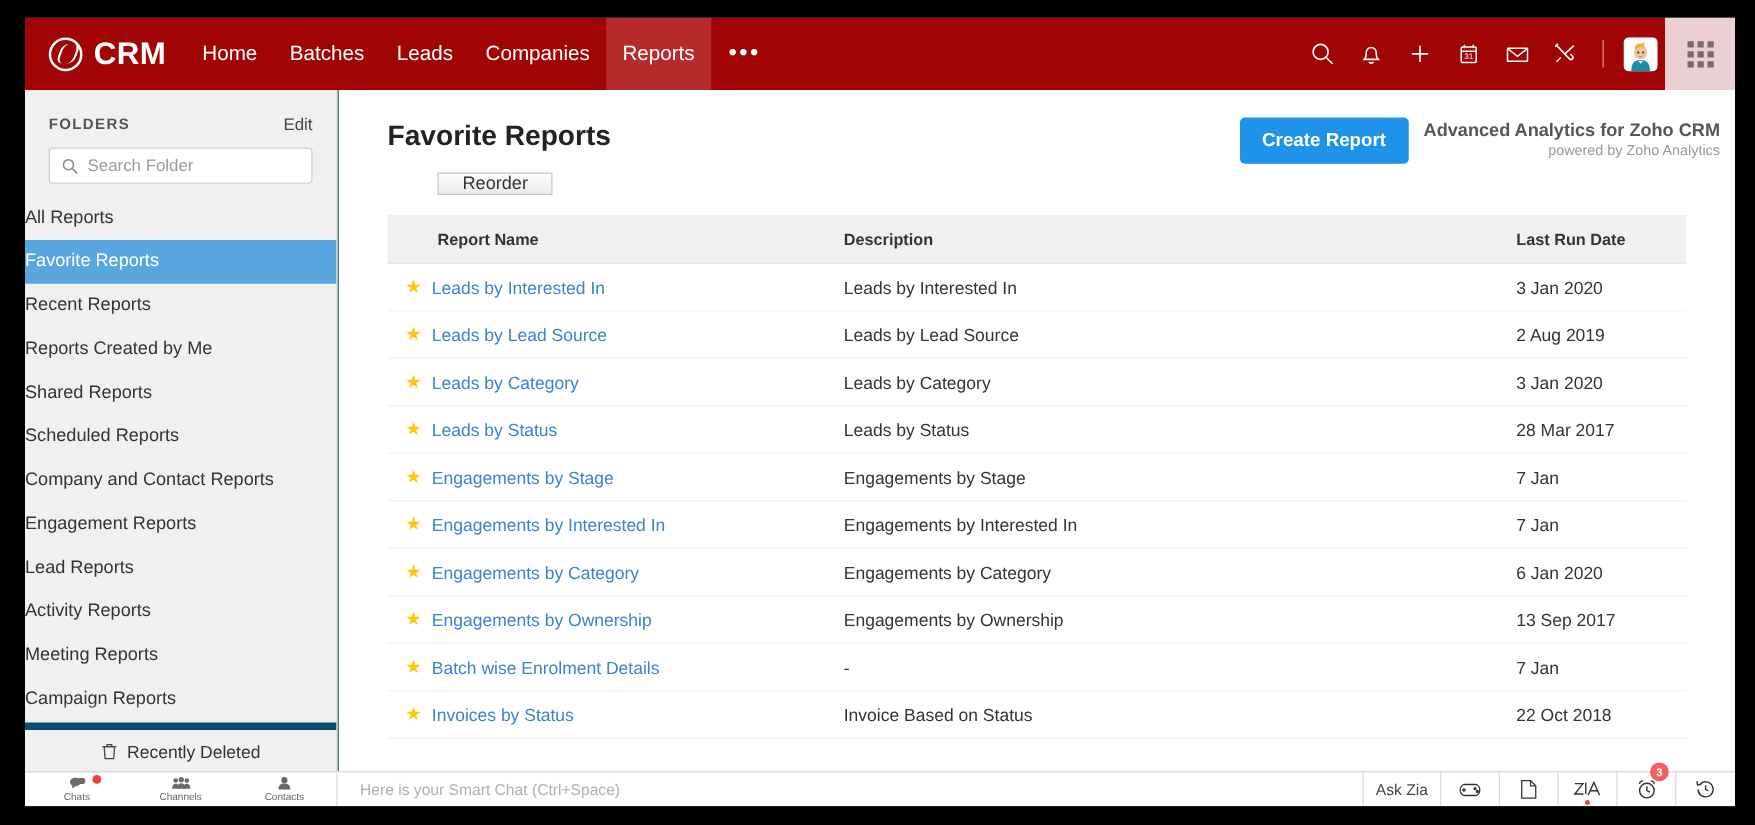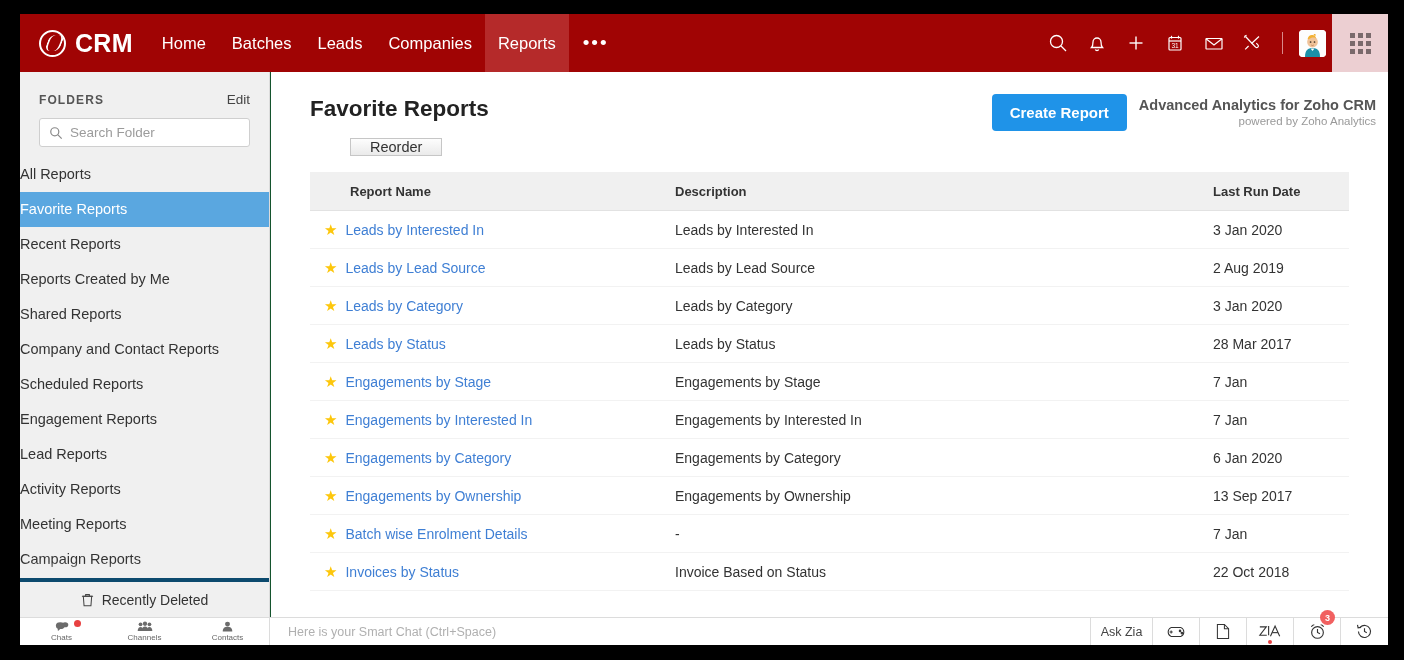--- a/index.html
+++ b/index.html
@@ -80,21 +80,21 @@
   .apps-grid i { width: 5px; height: 5px; background: #7a6a6c; display:block; }
 
   
   #sidebar {
     position: absolute; left: 0; top: 58px;
     width: 250px; height: 545px;
     background: #f0f0f0;
     border-right: 1px solid #dcdcdc;
   }
   .folders-head {
-    display: flex; align-items: center; justify-content: space-between;
+    display: flex; align-items: flex-start; justify-content: space-between;
     padding: 20px 19px 0 19px;
   }
   .folders-title {
     font-size: 12px; color: #555; letter-spacing: 1.1px; font-weight: bold;
   }
   .folders-edit { font-size: 13.5px; color: #444; cursor: pointer; }
   .folder-search-wrap { padding: 11px 19px 0 19px; }
   .folder-search {
     position: relative;
     height: 29px; background: #fff;
@@ -117,21 +117,21 @@
     white-space: nowrap; overflow: hidden;
   }
   .folder-item.active { background: #5aa7e0; color: #fff; }
   .folders-fade {
     position: absolute; left: 0; bottom: 39px; width: 249px; height: 16px;
     background: linear-gradient(to bottom, rgba(240,240,240,0), #f0f0f0);
   }
   .recently-deleted {
     position: absolute; left: 0; bottom: 0;
     width: 249px; height: 39px;
-    border-top: 4px solid #0c4a6e;
+    border-top: 6px solid #0c4a6e;
     display: flex; align-items: center; justify-content: center; gap: 8px;
     font-size: 14px; color: #333;
     cursor: pointer;
   }
 
   
   #main {
     position: absolute; left: 251px; top: 58px;
     width: 1117px; height: 545px;
     background: #fff;
@@ -373,22 +373,22 @@
         <input type="text" placeholder="Search Folder" style="">
       </div>
     </div>
 
     <div class="folder-list">
       <div class="folder-item">All Reports</div>
       <div class="folder-item active">Favorite Reports</div>
       <div class="folder-item">Recent Reports</div>
       <div class="folder-item">Reports Created by Me</div>
       <div class="folder-item">Shared Reports</div>
+      <div class="folder-item">Scheduled Reports</div>
       <div class="folder-item">Company and Contact Reports</div>
-      <div class="folder-item">Scheduled Reports</div>
       <div class="folder-item">Engagement Reports</div>
       <div class="folder-item">Lead Reports</div>
       <div class="folder-item">Activity Reports</div>
       <div class="folder-item">Meeting Reports</div>
       <div class="folder-item">Campaign Reports</div>
     </div>
 
     <div class="folders-fade"></div>
 
     <div class="recently-deleted">

